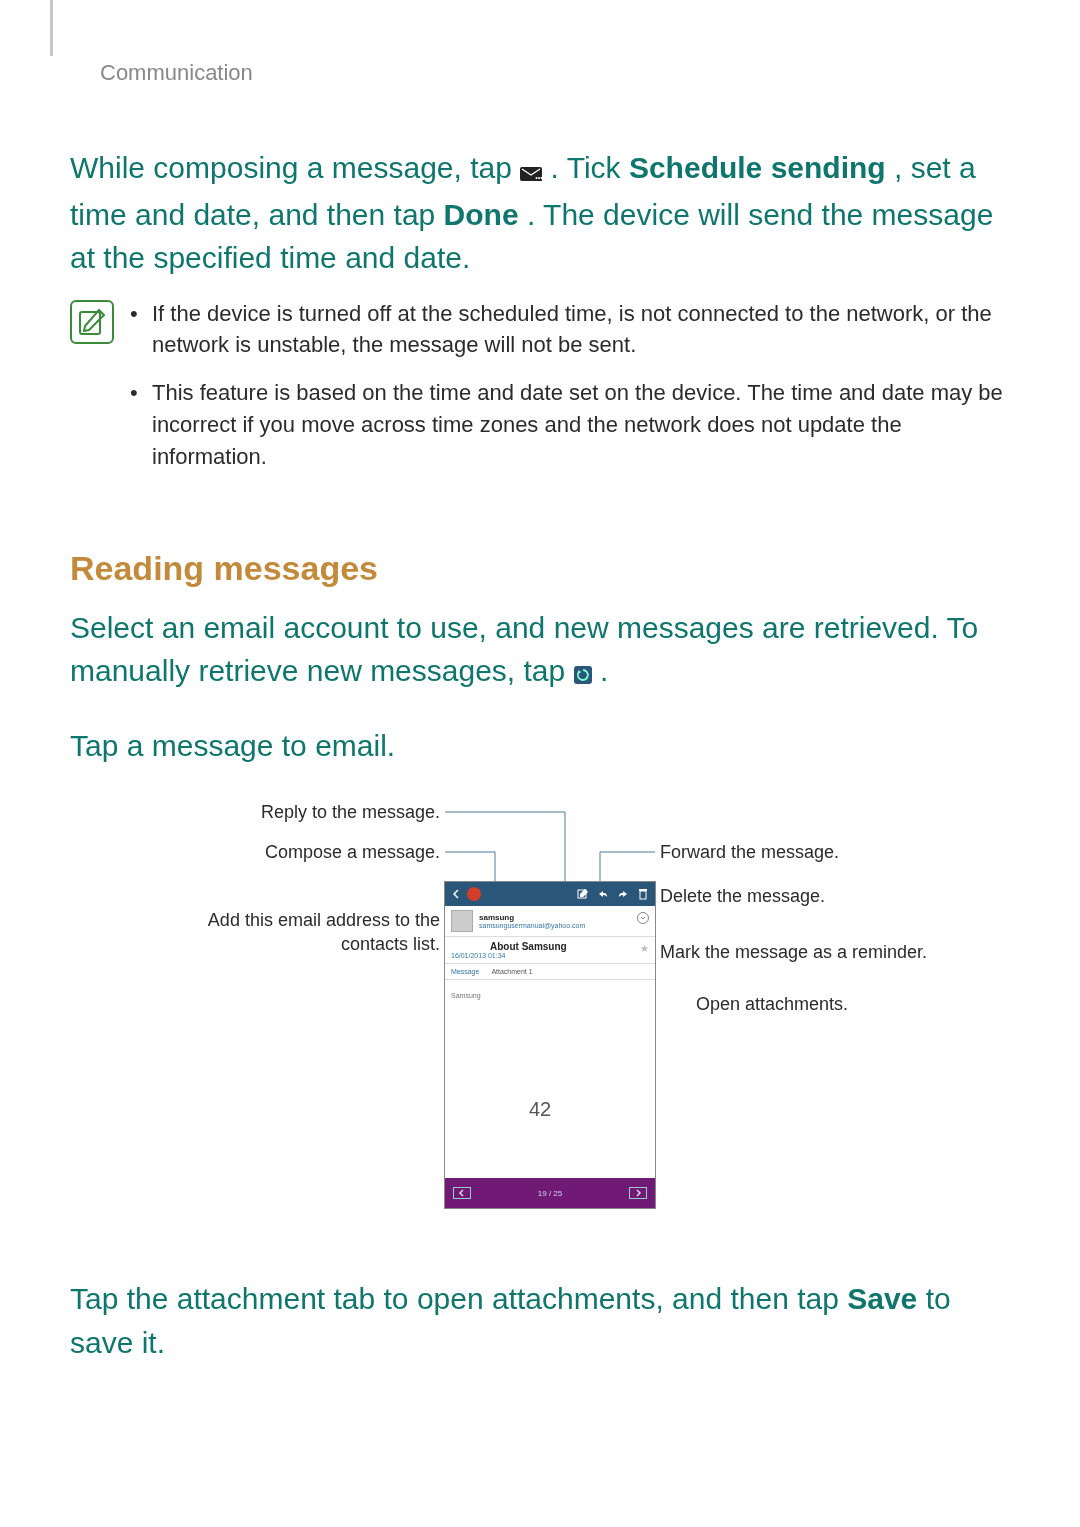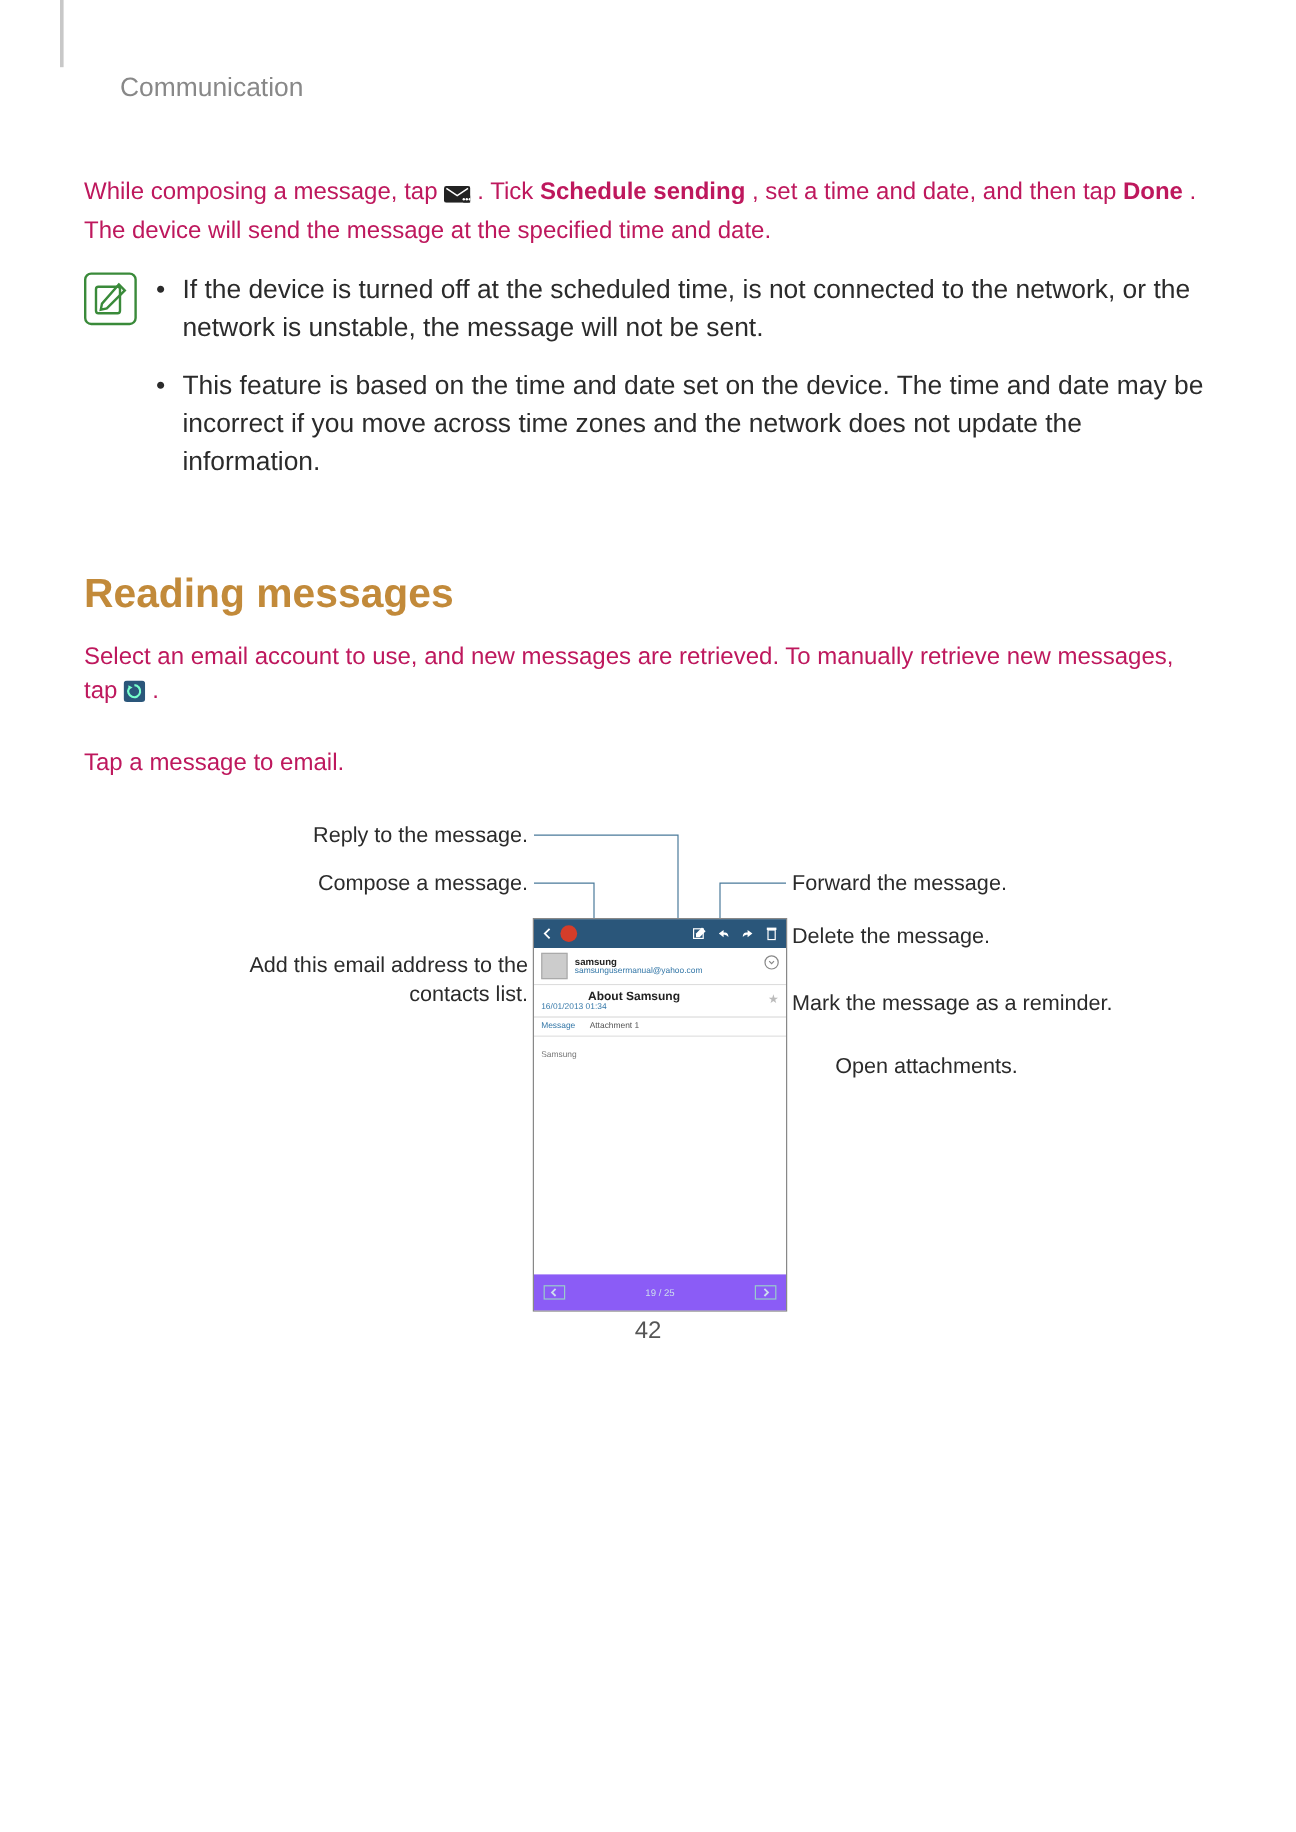--- a/index.html
+++ b/index.html
@@ -2,21 +2,21 @@
 <html><head>
 <meta charset="utf-8">
 <style>
   * { box-sizing: border-box; margin: 0; padding: 0; }
   html, body { width: 1080px; height: 1527px; background: #fff; font-family: "Segoe UI", "Myriad Pro", Arial, sans-serif; color: #2b2b2b; }
   .page { position: relative; width: 1080px; height: 1171px; padding: 30px 70px 0 70px; }
   .header-line { position: absolute; left: 50px; top: 0; width: 3px; height: 56px; background: #c8c8c8; }
   .running-head { color: #888; font-size: 22px; margin-left: 30px; padding-top: 30px; }
   .section { margin-top: 60px; }
   h2 { color: #c28a3a; font-weight: 600; font-size: 34px; margin-bottom: 18px; }
-  p { font-size: 20px; line-height: 1.45; color: #be185d; }
+  p { font-size: 30px; line-height: 1.45; color: #0f766e; }
   .inline-icon { display: inline-block; vertical-align: -3px; }
   .note-row { display: flex; margin-top: 18px; }
   .note-icon-cell { width: 60px; flex: 0 0 60px; }
   .note-icon { width: 44px; height: 44px; border: 2px solid #3a8a3a; border-radius: 6px; display: flex; align-items: center; justify-content: center; margin-top: 2px; }
   .bullets { flex: 1; }
   .bullets ul { list-style: none; }
   .bullets li { position: relative; padding-left: 22px; font-size: 22px; line-height: 1.45; margin-bottom: 16px; }
   .bullets li::before { content: "•"; position: absolute; left: 0; top: 0; font-size: 22px; }
   strong { font-weight: 700; }
 
@@ -47,21 +47,21 @@
   .expand-circle { position: absolute; right: 6px; top: 6px; width: 12px; height: 12px; border: 1px solid #888; border-radius: 50%; display: flex; align-items: center; justify-content: center; }
   .p-subject { padding: 4px 6px; background: #fff; border-bottom: 1px solid #ddd; position: relative; }
   .subj-title { font-size: 10px; font-weight: 700; color: #222; margin-left: 39px; }
   .subj-date { font-size: 7px; color: #3578a8; }
   .star { position: absolute; right: 6px; top: 6px; color: #bbb; font-size: 10px; }
   .p-tabs { display: flex; background: #fff; border-bottom: 1px solid #ddd; }
   .p-tab { font-size: 7px; padding: 4px 6px; color: #3578a8; }
   .p-tab.inactive { color: #555; }
   .p-body { flex: 1; background: #fff; height: 200px; padding: 4px 6px; }
   .body-text { font-size: 7px; color: #777; }
-  .p-footer { position: absolute; left: 0; right: 0; bottom: 0; height: 20px; background: #8b5cf6; display: flex; align-items: center; justify-content: space-between; padding: 15px 8px; text-align: center; }
+  .p-footer { position: absolute; left: 0; right: 0; bottom: 0; height: 20px; background: #701a75; display: flex; align-items: center; justify-content: space-between; padding: 15px 8px; text-align: center; }
   .f-arrow { width: 18px; height: 12px; border: 1px solid #9cc; display: flex; align-items: center; justify-content: center; }
   .f-count { font-size: 8px; color: #cde; }
 
   svg.leader { position: absolute; left: 0; top: 0; width: 840px; height: 440px; pointer-events: none; }
 
   .after-diagram { margin-top: 40px; }
   .page-number { position: absolute; bottom: 50px; left: 0; right: 0; text-align: center; font-size: 20px; color: #555; }
 </style>
 </head>
 <body>
@@ -222,16 +222,21 @@
               <svg width="8" height="8" viewBox="0 0 8 8">
                   <polyline points="3,1 6,4 3,7" stroke="#cde" stroke-width="1.5" fill="none"></polyline>
                 </svg>
             </span>
           </div>
         </div>
 
       </div>
     </div>
 
+    <p class="after-diagram">
+      <span>Tap the attachment tab to open attachments, and then tap </span>
+      <strong>Save</strong>
+      <span> to save it.</span>
+    </p>
   </div>
 
   <div class="page-number">42</div>
 </div>
 
 </body></html>

